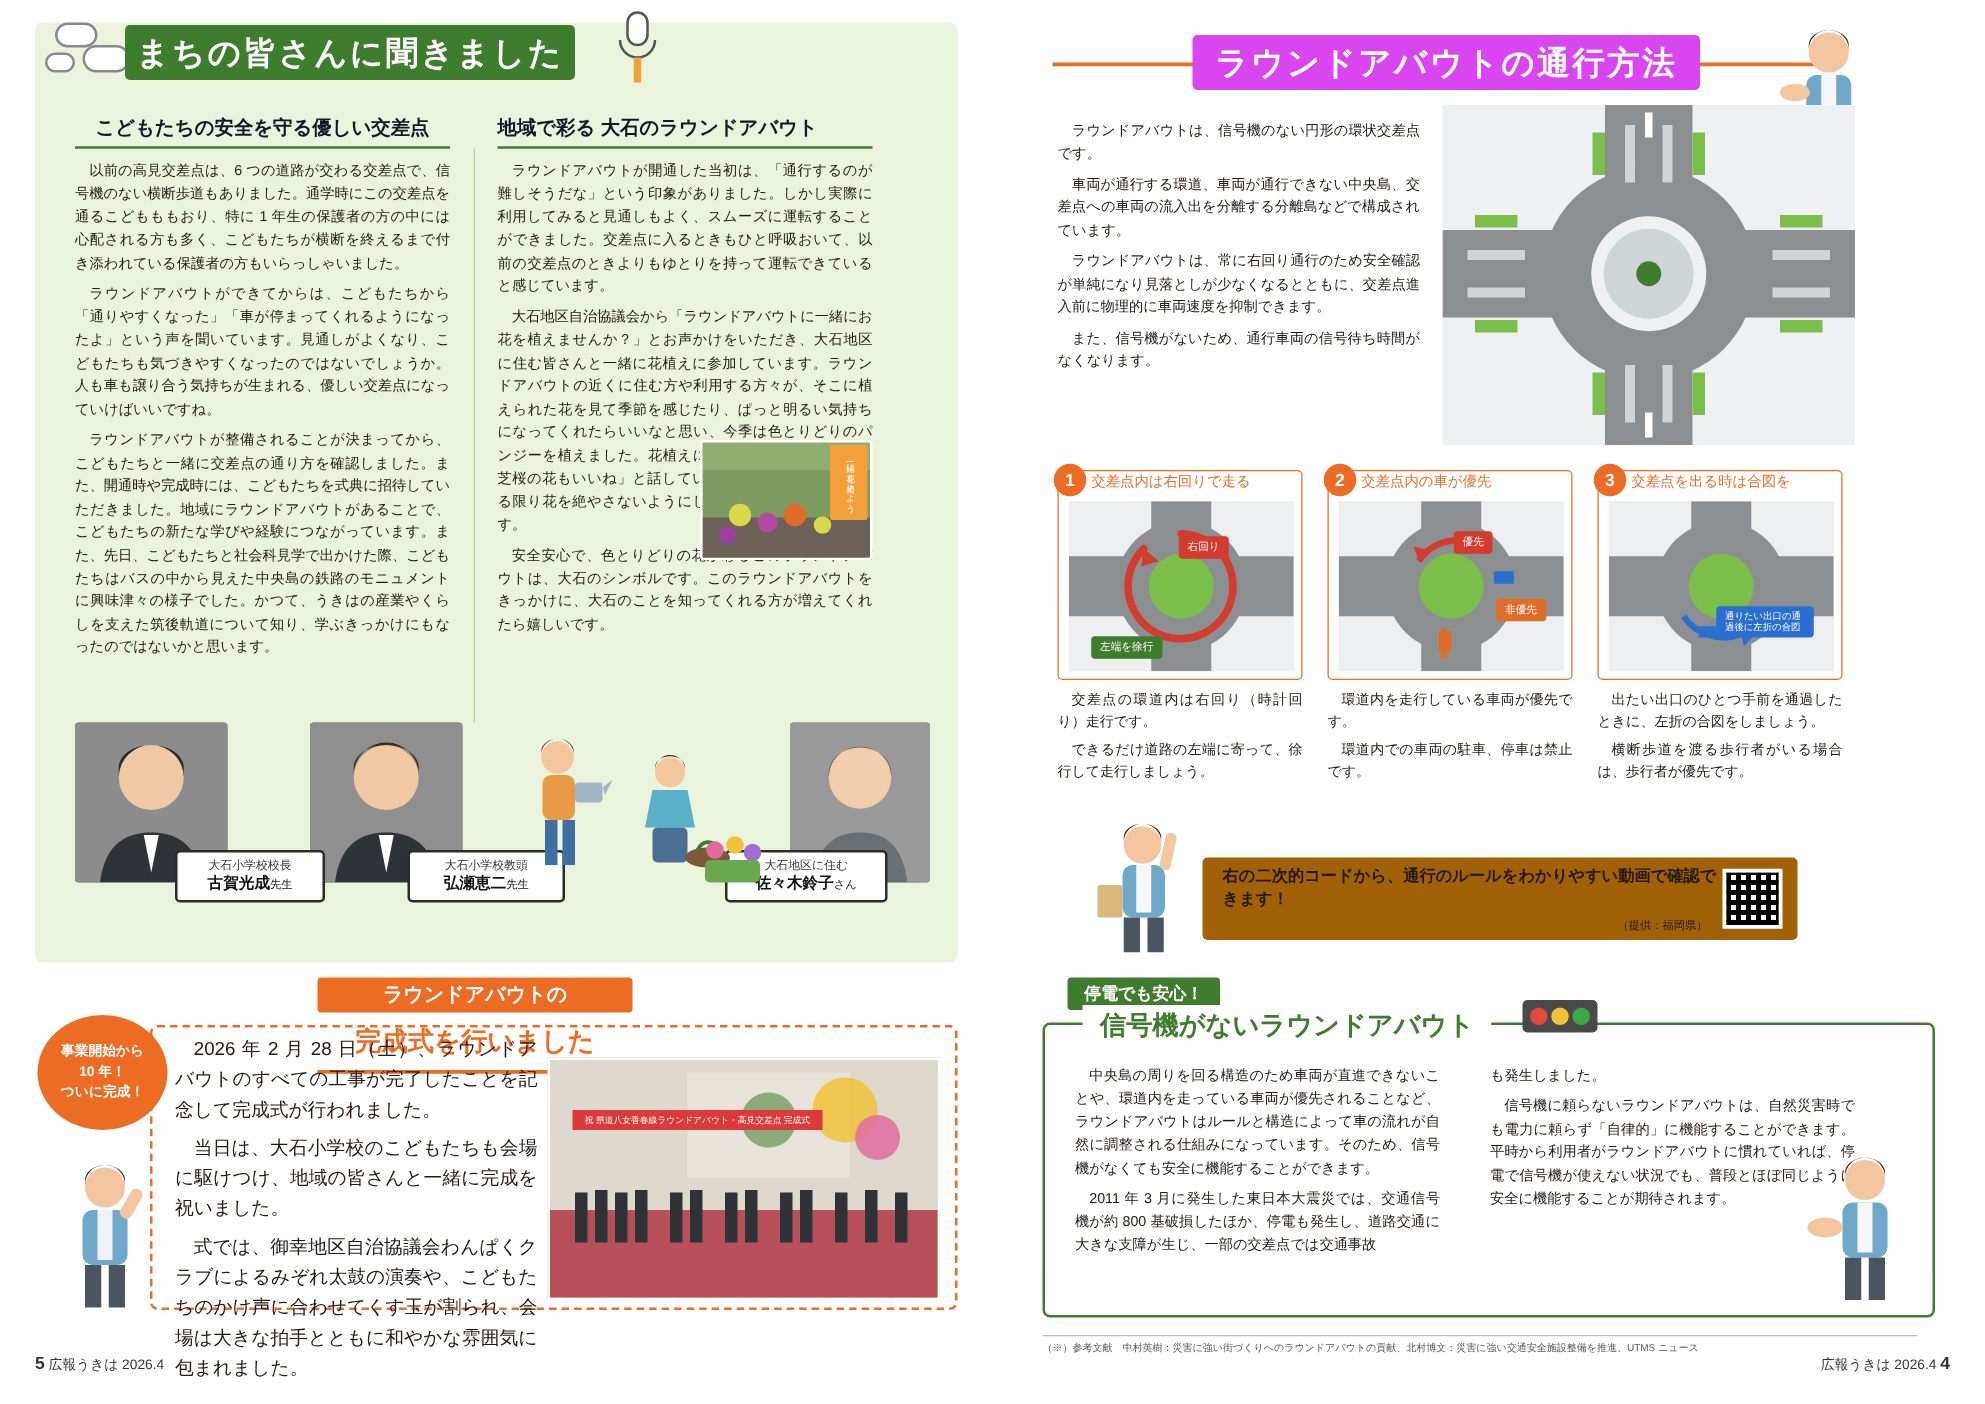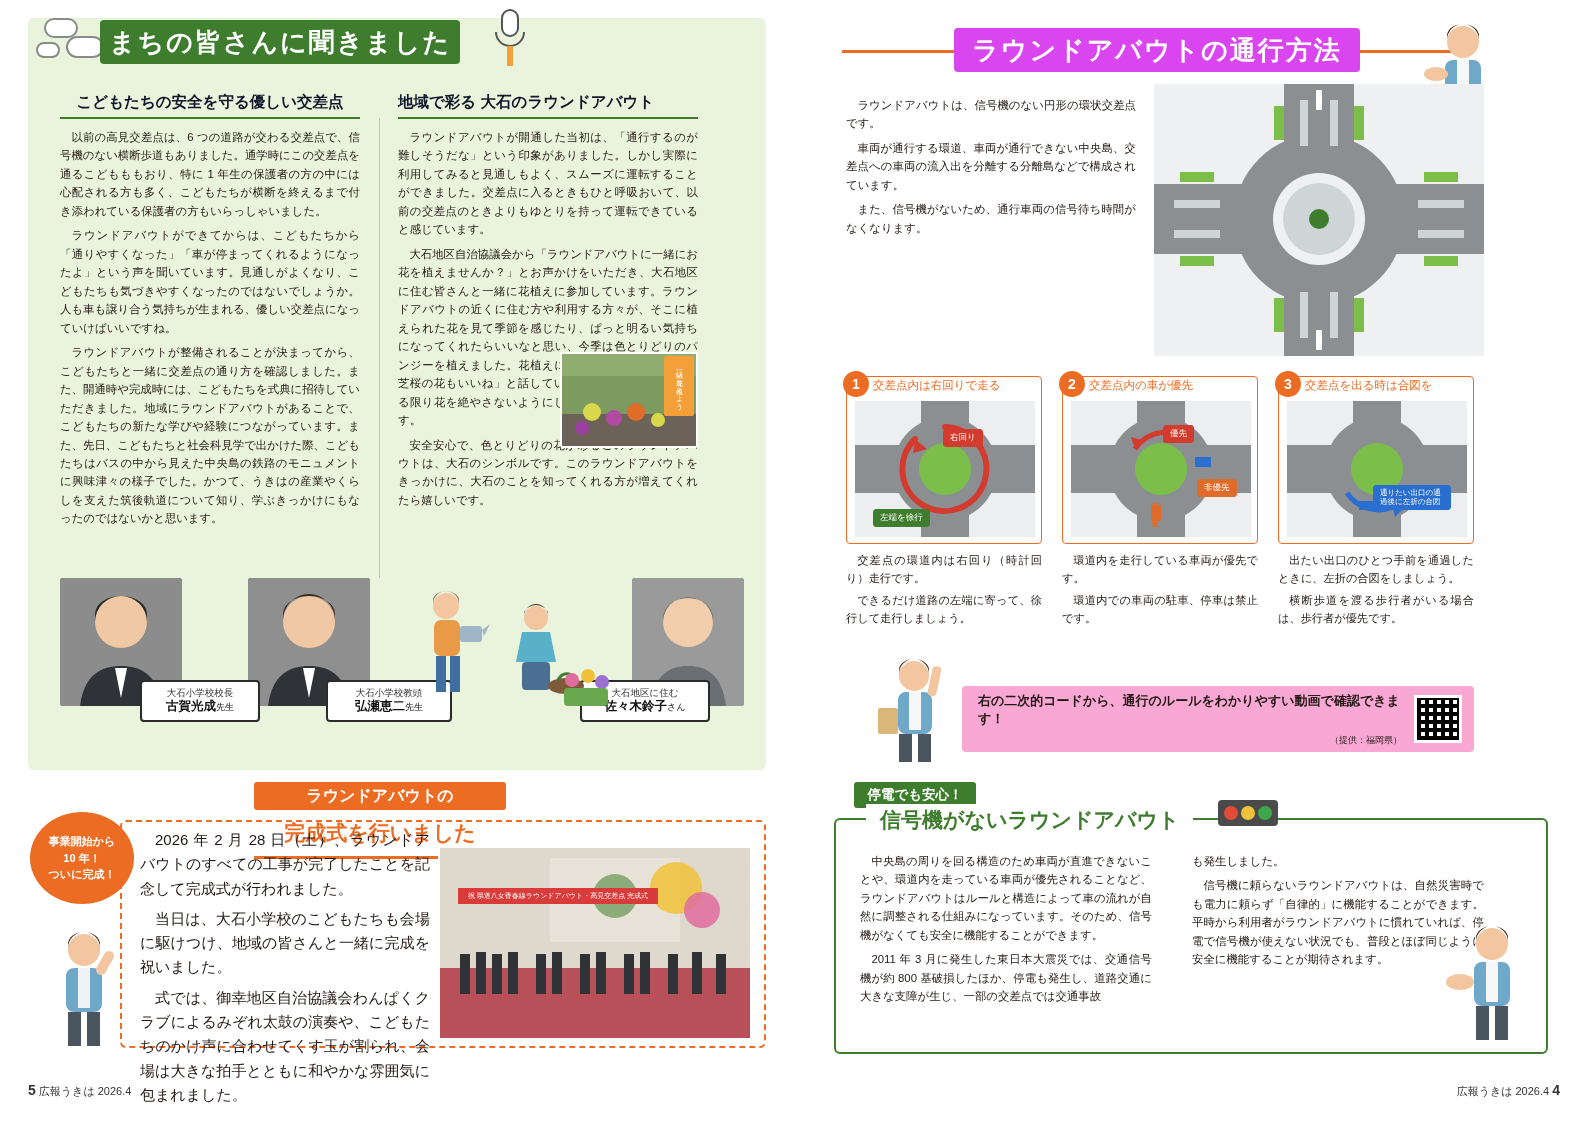--- a/index.html
+++ b/index.html
@@ -167,22 +167,22 @@
   }
   .step-img { position:absolute; left:8px; top:24px; width:180px; height:136px; background:#eceef0; }
   .step-cap {
     position:absolute; top:552px; width:196px; font-size:11.2px; line-height:1.6;
     text-align:justify;
   }
   .sc1 { left:52px; } .sc2 { left:268px; } .sc3 { left:484px; }
   .step-cap p { margin:0 0 4px 0; text-indent:1em; }
 
   .qr-band {
-    position:absolute; left:168px; top:686px; width:512px; height:66px;
-    background:#f9a8d4; border-radius:4px; display:flex; align-items:center;
+    position:absolute; left:168px; top:686px; width:476px; height:66px;
+    background:#a16207; border-radius:4px; display:flex; align-items:center;
   }
   .qr-band-text { flex:1; padding-left:16px; font-size:13px; font-weight:bold; color:#231815; }
   .qr-band-sub { font-size:9px; font-weight:normal; display:block; text-align:right; padding-right:12px; margin-top:6px; }
   .qr-code {
     width:48px; height:48px; margin-right:12px;
     background:
       repeating-linear-gradient(90deg,#000 0 4px,#fff 4px 8px),
       repeating-linear-gradient(0deg,#000 0 4px,#fff 4px 8px);
     background-blend-mode:multiply; border:3px solid #fff;
   }
@@ -409,20 +409,21 @@
     <rect x="27" y="44" width="36" height="42" rx="8" fill="#6fa8c9"></rect>
     <rect x="39" y="44" width="12" height="38" fill="#f5f7f8"></rect>
     <rect x="29" y="86" width="13" height="24" fill="#4a5560"></rect>
     <rect x="48" y="86" width="13" height="24" fill="#4a5560"></rect>
     <ellipse cx="18" cy="58" rx="12" ry="7" fill="#f3c6a0"></ellipse>
   </svg>
 
   <div class="rb-text">
     <p>ラウンドアバウトは、信号機のない円形の環状交差点です。</p>
     <p>車両が通行する環道、車両が通行できない中央島、交差点への車両の流入出を分離する分離島などで構成されています。</p>
+    <p>ラウンドアバウトは、常に右回り通行のため安全確認が単純になり見落としが少なくなるとともに、交差点進入前に物理的に車両速度を抑制できます。</p>
     <p>また、信号機がないため、通行車両の信号待ち時間がなくなります。</p>
   </div>
 
   <div class="ra-diagram">
     <svg viewBox="0 0 330 272" width="330" height="272">
       <rect width="330" height="272" fill="#eef0f1"></rect>
       <g fill="#8b8f92">
         <rect x="130" y="0" width="70" height="272"></rect>
         <rect x="0" y="100" width="330" height="70"></rect>
       </g>
@@ -567,18 +568,19 @@
   <svg class="illus-person" style="left:640px; top:916px;" width="110" height="132" viewBox="0 0 110 132">
     <circle cx="58" cy="28" r="16" fill="#f3c6a0"></circle>
     <path d="M42 26a16 16 0 0 1 32 0v-4a16 12 0 0 0-32 0z" fill="#3c2a1e"></path>
     <rect x="40" y="46" width="36" height="44" rx="8" fill="#6fa8c9"></rect>
     <rect x="52" y="46" width="12" height="40" fill="#f5f7f8"></rect>
     <rect x="42" y="90" width="13" height="34" fill="#4a5560"></rect>
     <rect x="61" y="90" width="13" height="34" fill="#4a5560"></rect>
     <ellipse cx="26" cy="66" rx="14" ry="8" fill="#f3c6a0"></ellipse>
   </svg>
 
+  <div class="ref-note">（※）参考文献　中村英樹：災害に強い街づくりへのラウンドアバウトの貢献、北村博文：災害に強い交通安全施設整備を推進、UTMS ニュース</div>
 </div>
 
 <div class="page-footer-right">
   <span>広報うきは 2026.4</span>
   <b>4</b>
 </div>
 
 </body></html>

